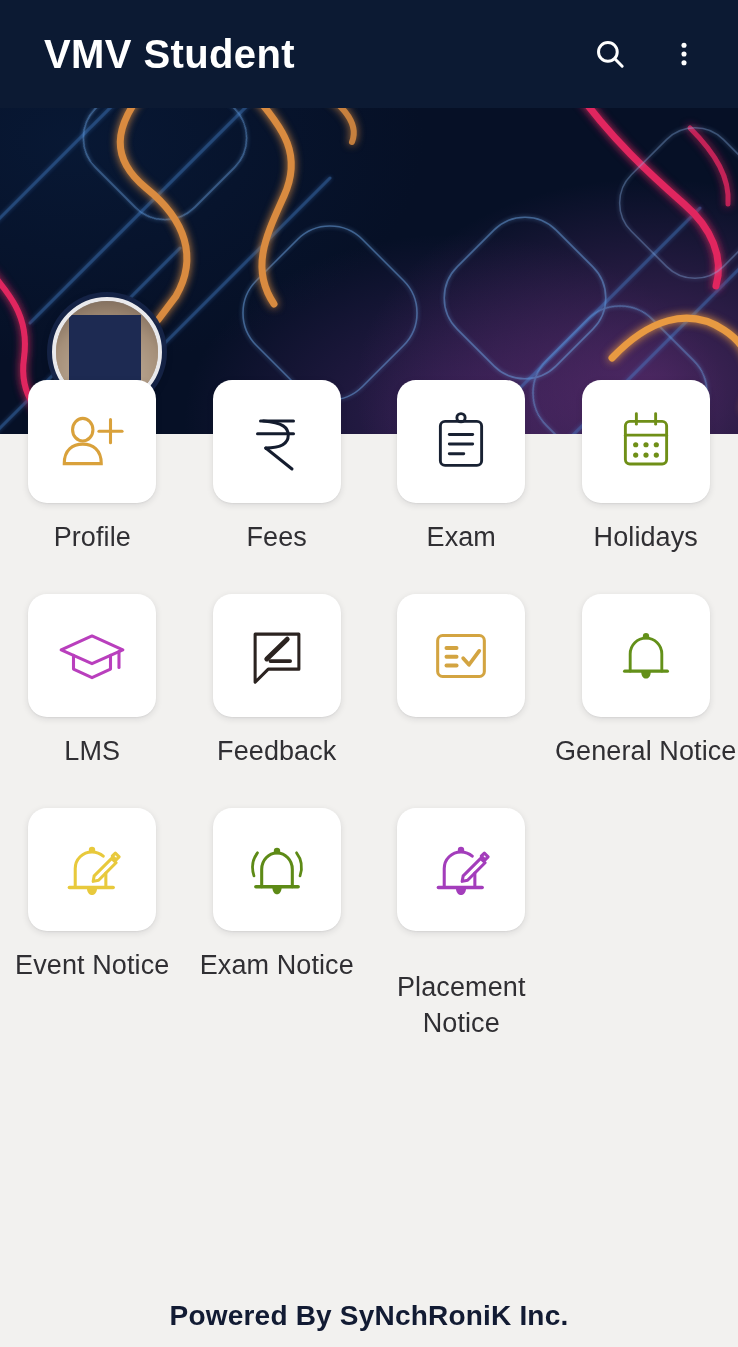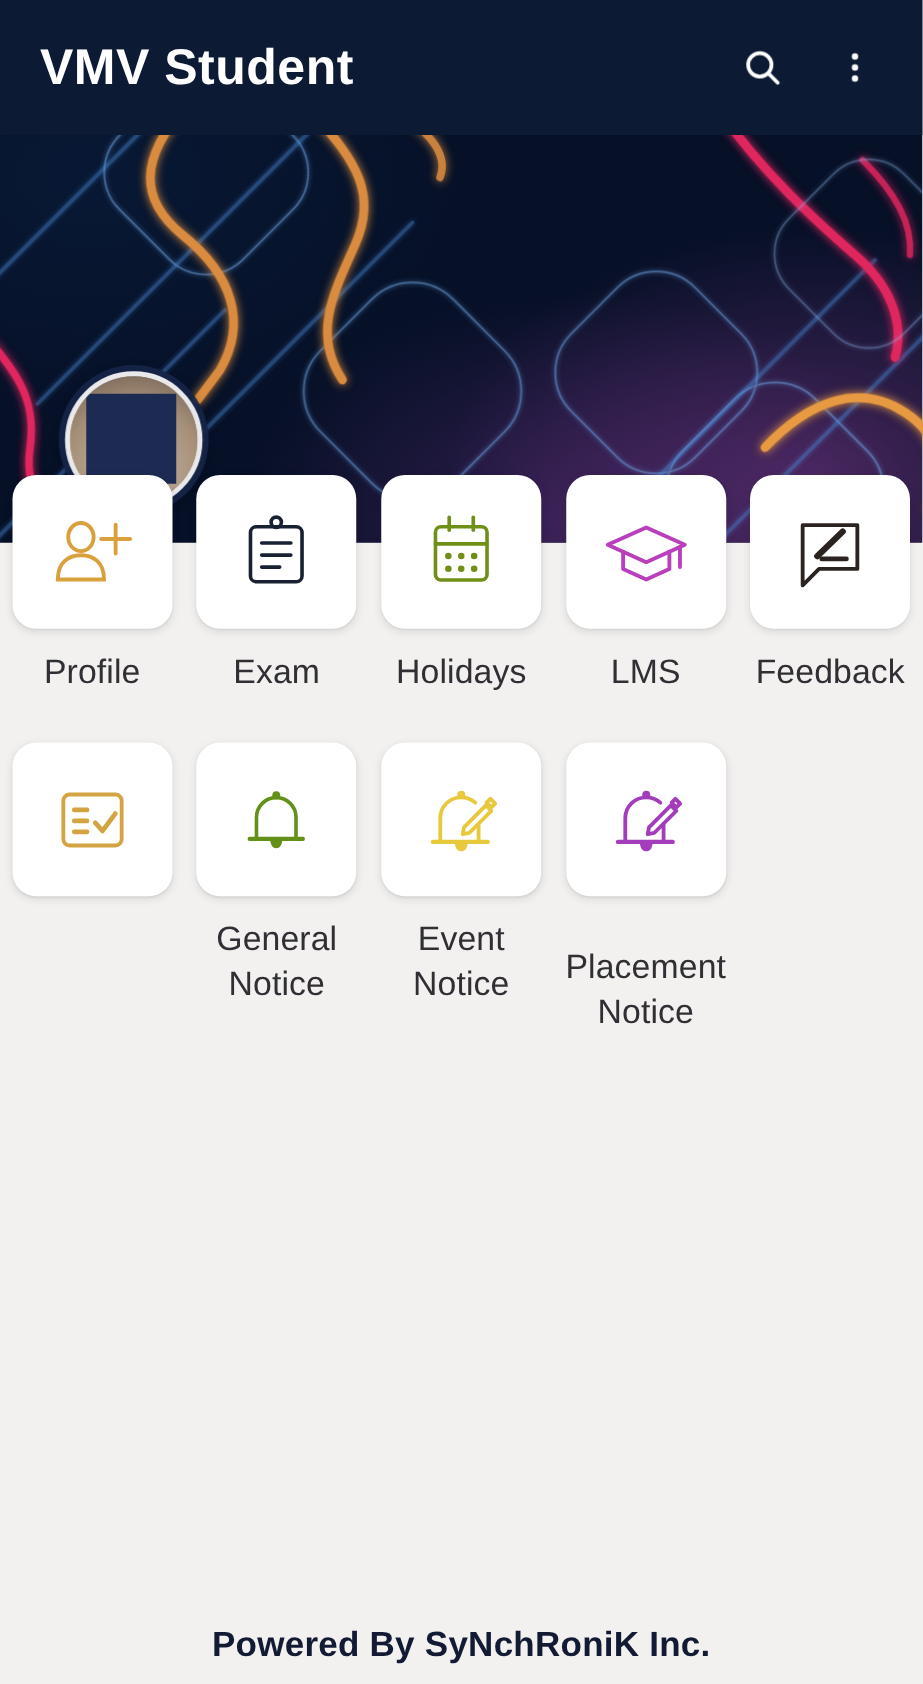--- a/index.html
+++ b/index.html
@@ -22,21 +22,21 @@
 
   
   .appbar {
     position: absolute;
     top: 0; left: 0;
     width: 738px;
     height: 108px;
     background: #0c1a33;
     display: flex;
     align-items: center;
-    padding: 0 26px 0 32px;
+    padding: 0 26px 0 44px;
     z-index: 6;
   }
   .appbar-title {
     flex: 1;
     color: #ffffff;
     font-size: 40px;
     font-weight: bold;
     letter-spacing: 0.4px;
     white-space: nowrap;
   }
@@ -116,21 +116,21 @@
     white-space: nowrap;
   }
 
   
   .grid {
     position: absolute;
     top: 380px; left: 0;
     width: 738px;
     z-index: 4;
     display: grid;
-    grid-template-columns: repeat(5, 1fr);
+    grid-template-columns: repeat(4, 1fr);
     row-gap: 0;
   }
   .tile {
     display: flex;
     flex-direction: column;
     align-items: center;
     height: 214px;
   }
   .tile.tall { height: 214px; }
 
@@ -261,20 +261,31 @@
         <svg width="74" height="74" viewBox="0 0 48 48" fill="none" stroke="#d9a13b" stroke-width="2" stroke-linecap="round">
           <ellipse cx="18" cy="16" rx="6.6" ry="7.3"></ellipse>
           <path d="M6 38 C 6 29 11.6 25.4 18 25.4 C 24.4 25.4 30 29 30 38 Z"></path>
           <line x1="36" y1="9.5" x2="36" y2="24.5"></line>
           <line x1="28.5" y1="17" x2="43.5" y2="17"></line>
         </svg>
       </div>
       <div class="tile-label">Profile</div>
     </div>
 
+    <div class="tile">
+      <div class="tile-card">
+        <svg width="72" height="72" viewBox="0 0 48 48" fill="none" stroke="#141c2e" stroke-width="2" stroke-linecap="round">
+          <line x1="13" y1="10" x2="35" y2="10"></line>
+          <line x1="11" y1="18.5" x2="35" y2="18.5"></line>
+          <path d="M15 10 C 28 11 31.5 14.5 31.5 19.5 C 31.5 25.5 25.5 28 16.5 28"></path>
+          <line x1="16.5" y1="28" x2="34" y2="42"></line>
+        </svg>
+      </div>
+      <div class="tile-label">Fees</div>
+    </div>
 
 
     <div class="tile">
       <div class="tile-card">
         <svg width="66" height="66" viewBox="0 0 48 48" fill="none" stroke="#182132" stroke-width="2.1" stroke-linecap="round" stroke-linejoin="round">
           <rect x="9" y="9" width="30" height="32" rx="3.4"></rect>
           <circle cx="24" cy="6.4" r="3"></circle>
           <line x1="15.5" y1="18.5" x2="32.5" y2="18.5"></line>
           <line x1="15.5" y1="25.5" x2="32.5" y2="25.5"></line>
           <line x1="15.5" y1="32.5" x2="26" y2="32.5"></line>
@@ -357,20 +368,33 @@
           <line x1="8.5" y1="36" x2="38.5" y2="36" stroke-width="2.4"></line>
           <path d="M20.5 36 C 20.5 39.3 22 41.2 24 41.2 C 26 41.2 27.5 39.3 27.5 36 Z" fill="#e8c93c" stroke="none"></path>
           <circle cx="24" cy="10.2" r="2.2" fill="#e8c93c" stroke="none"></circle>
           <path d="M25.5 28 L 37.5 16 L 40.5 19 L 28.5 31 L 24.8 31.8 Z"></path>
           <path d="M40 12.4 L 42.6 15 L 40.5 17.1 L 37.9 14.5 Z"></path>
         </svg>
       </div>
       <div class="tile-label">Event Notice</div>
     </div>
 
+    <div class="tile">
+      <div class="tile-card">
+        <svg width="70" height="70" viewBox="0 0 48 48" fill="none" stroke="#5d8a16" stroke-width="2.1" stroke-linecap="round" stroke-linejoin="round">
+          <path d="M13.5 35.5 L 13.5 23.5 C 13.5 17.3 18.2 12.4 24 12.4 C 29.8 12.4 34.5 17.3 34.5 23.5 L 34.5 35.5"></path>
+          <line x1="9.5" y1="35.5" x2="38.5" y2="35.5" stroke-width="2.4"></line>
+          <path d="M20.8 35.5 C 20.8 38.8 22.2 40.7 24 40.7 C 25.8 40.7 27.2 38.8 27.2 35.5 Z" fill="#5d8a16" stroke="none"></path>
+          <circle cx="24" cy="11" r="2.2" fill="#5d8a16" stroke="none"></circle>
+          <path d="M8.2 28 C 6.4 22.4 7.4 16.4 10.6 12.2" stroke-width="1.9"></path>
+          <path d="M39.8 28 C 41.6 22.4 40.6 16.4 37.4 12.2" stroke-width="1.9"></path>
+        </svg>
+      </div>
+      <div class="tile-label">Exam Notice</div>
+    </div>
 
     <div class="tile tall">
       <div class="tile-card">
         <svg width="70" height="70" viewBox="0 0 48 48" fill="none" stroke="#a33dbb" stroke-width="2.1" stroke-linecap="round" stroke-linejoin="round">
           <path d="M12.5 36 L 12.5 23 C 12.5 16.6 17.6 11.6 24 11.6 C 27 11.6 29.7 12.7 31.7 14.5"></path>
           <line x1="33.5" y1="26" x2="33.5" y2="36"></line>
           <line x1="8.5" y1="36" x2="38.5" y2="36" stroke-width="2.4"></line>
           <path d="M20.5 36 C 20.5 39.3 22 41.2 24 41.2 C 26 41.2 27.5 39.3 27.5 36 Z" fill="#a33dbb" stroke="none"></path>
           <circle cx="24" cy="10.2" r="2.2" fill="#a33dbb" stroke="none"></circle>
           <path d="M25.5 28 L 37.5 16 L 40.5 19 L 28.5 31 L 24.8 31.8 Z"></path>

